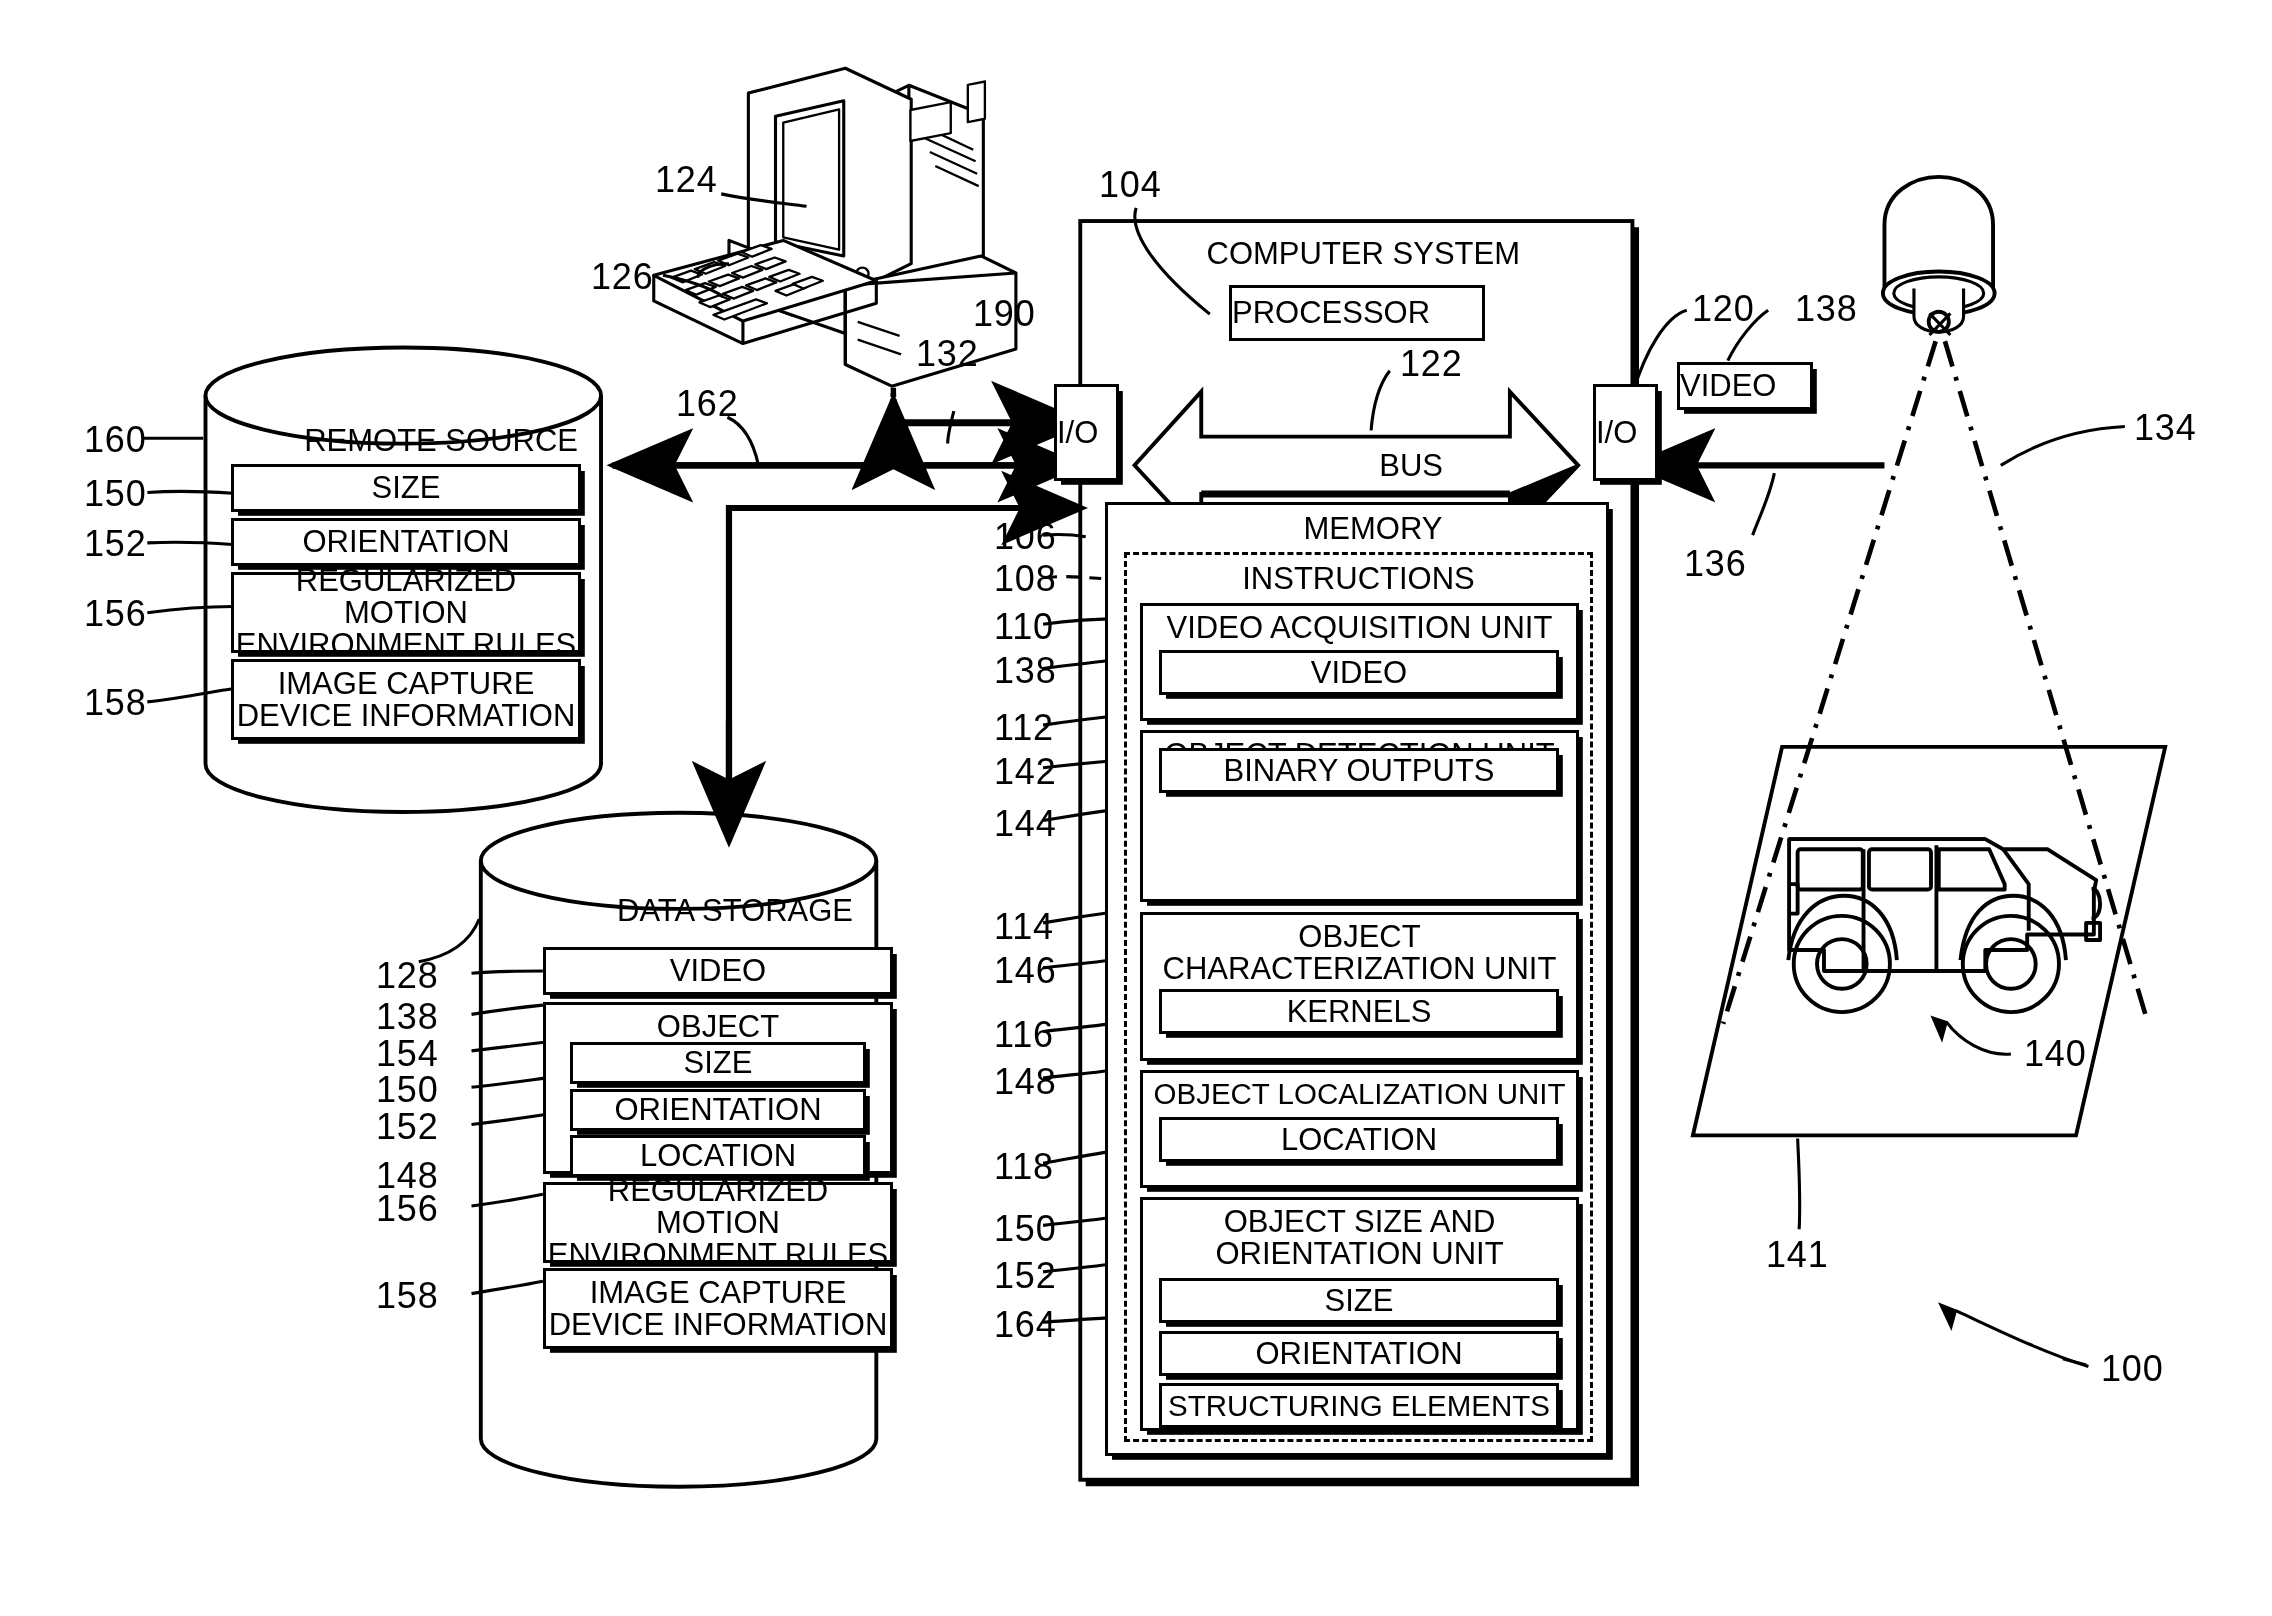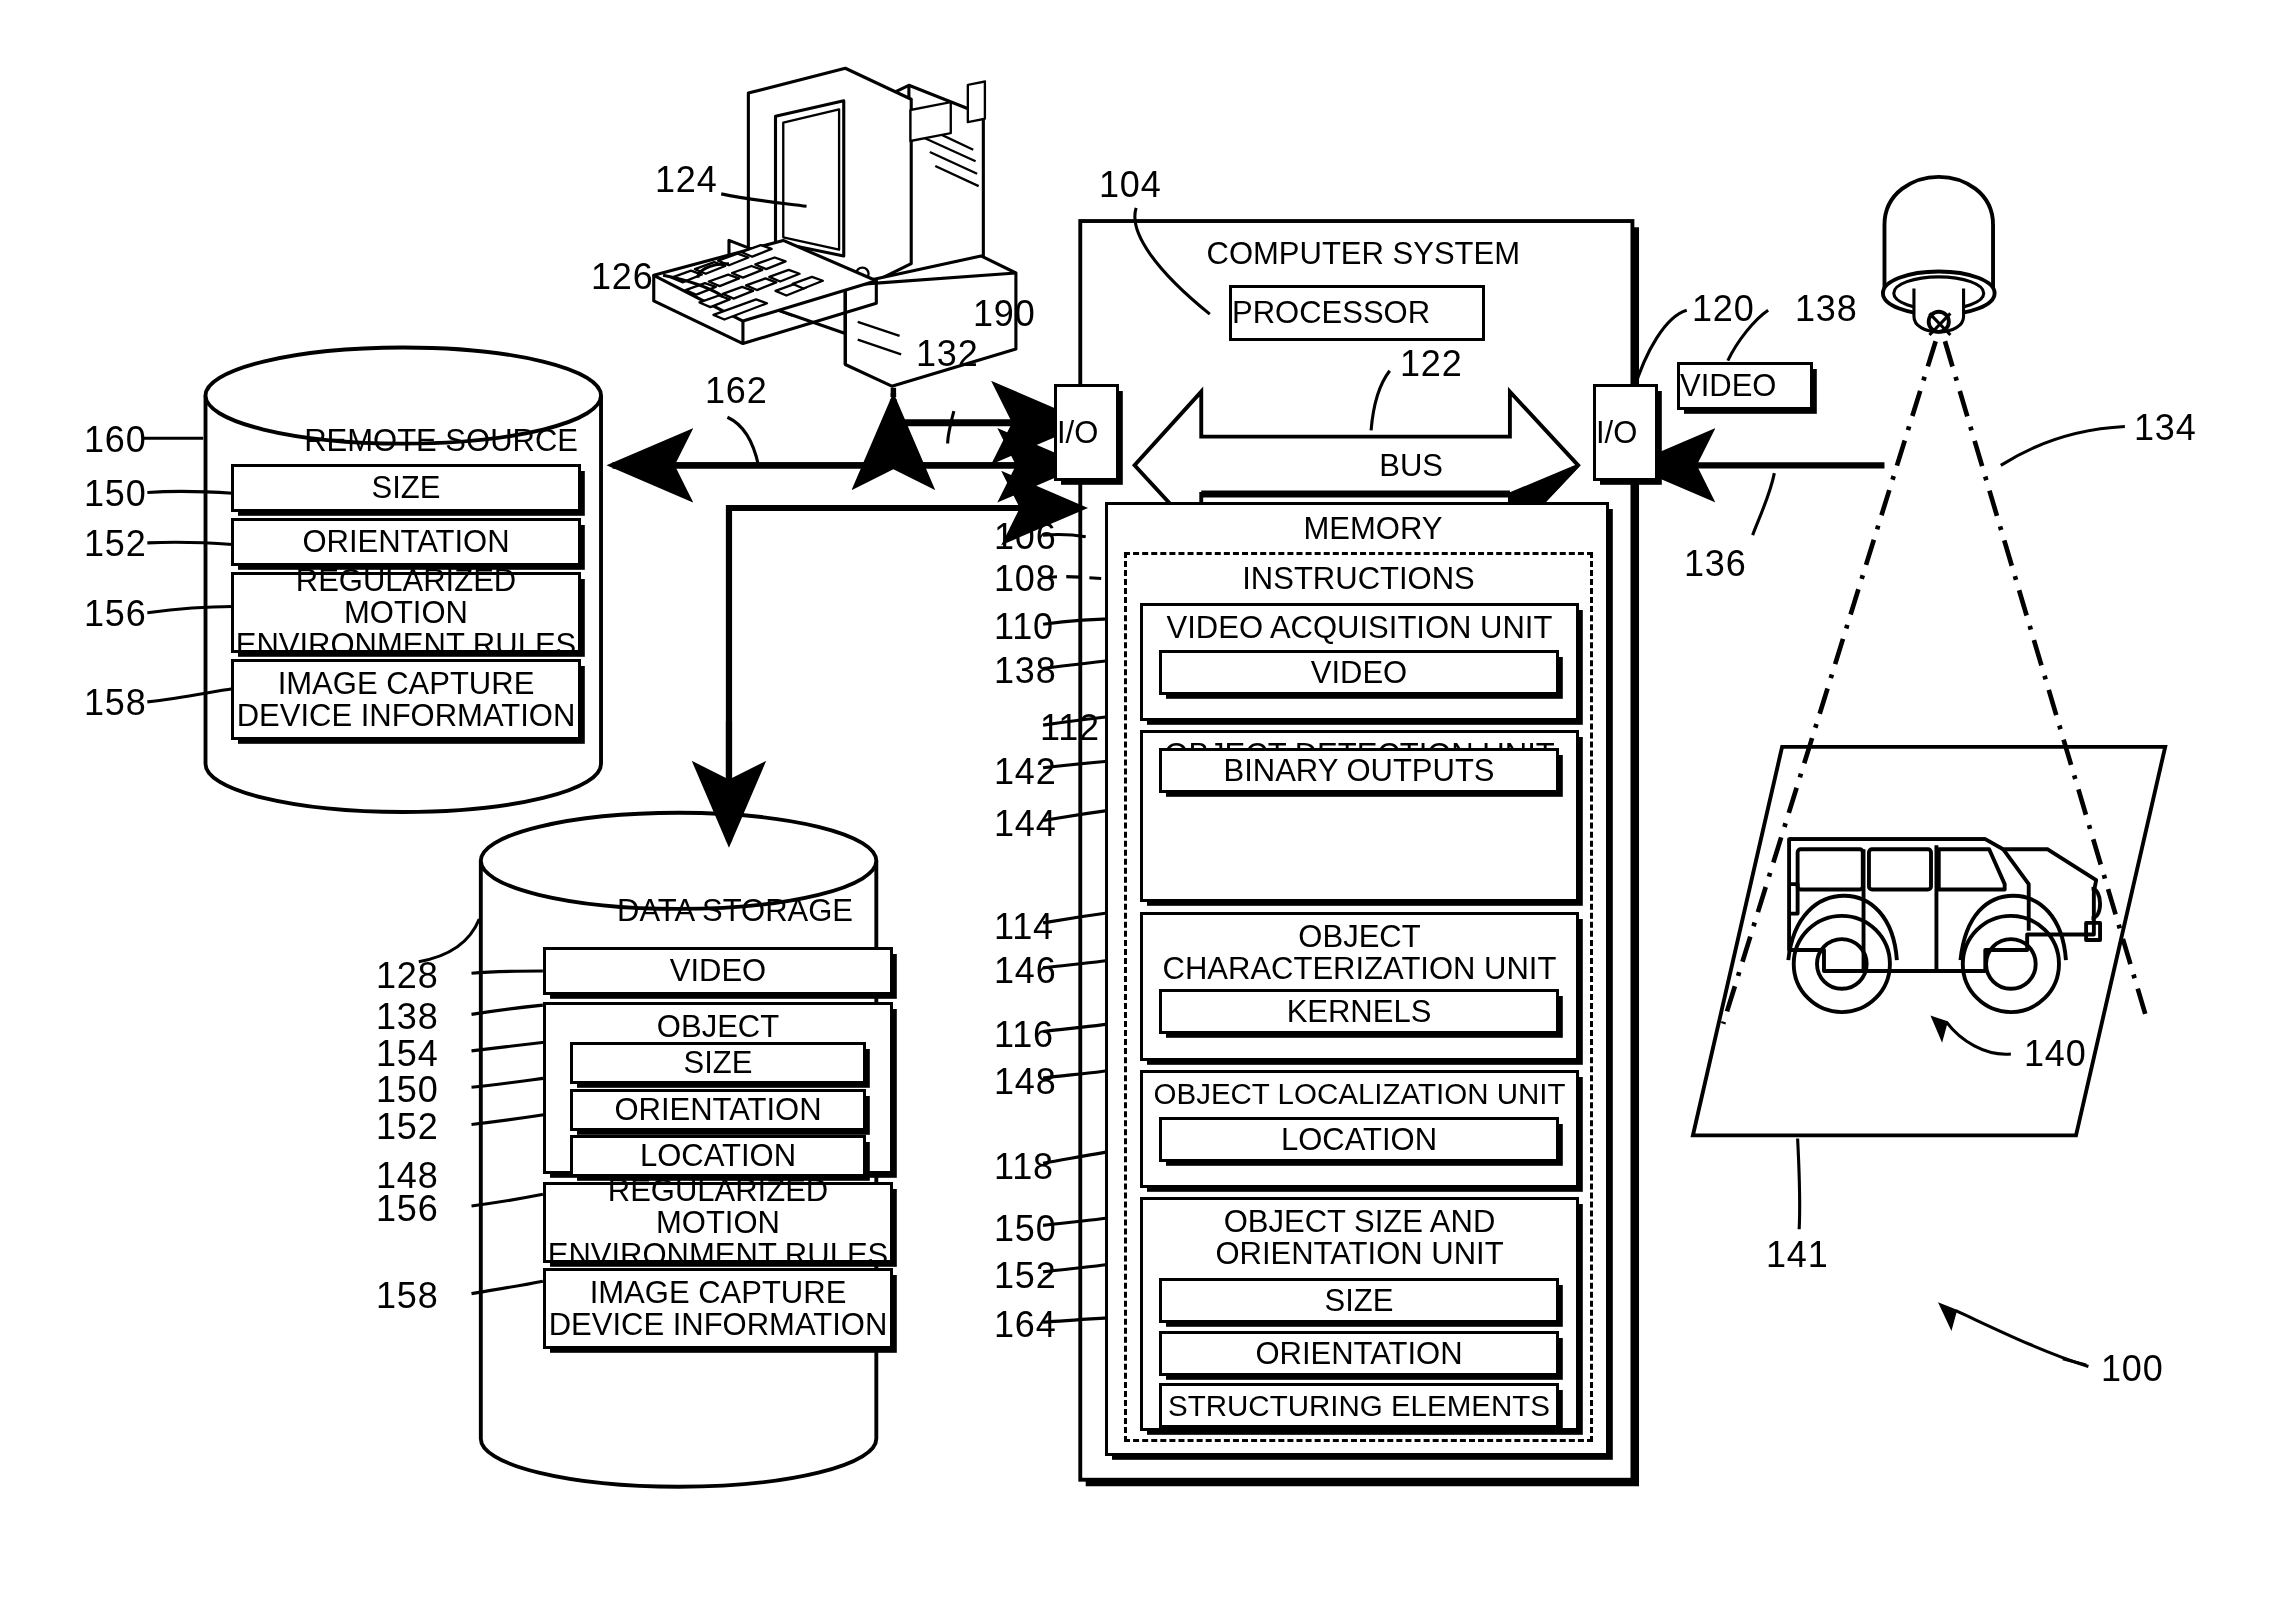--- a/index.html
+++ b/index.html
@@ -372,21 +372,21 @@
     <span>ORIENTATION</span>
   </div>
   <div class="ibox" style="left:1159px;top:1383px;width:400px;height:45px;">
     <span style="font-size:29.5px;">STRUCTURING ELEMENTS</span>
   </div>
 
   <div class="refnum" style="left:994px;top:516px;">106</div>
   <div class="refnum" style="left:994px;top:558px;">108</div>
   <div class="refnum" style="left:994px;top:606px;">110</div>
   <div class="refnum" style="left:994px;top:650px;">138</div>
-  <div class="refnum" style="left:1040px;top:707px;">112</div>
+  <div class="refnum" style="left:994px;top:707px;">112</div>
   <div class="refnum" style="left:994px;top:751px;">142</div>
   <div class="refnum" style="left:994px;top:803px;">144</div>
   <div class="refnum" style="left:994px;top:906px;">114</div>
   <div class="refnum" style="left:994px;top:950px;">146</div>
   <div class="refnum" style="left:994px;top:1014px;">116</div>
   <div class="refnum" style="left:994px;top:1061px;">148</div>
   <div class="refnum" style="left:994px;top:1146px;">118</div>
   <div class="refnum" style="left:994px;top:1208px;">150</div>
   <div class="refnum" style="left:994px;top:1255px;">152</div>
   <div class="refnum" style="left:994px;top:1304px;">164</div>
@@ -394,20 +394,20 @@
   <div class="plainbox" style="left:1677px;top:362px;width:136px;height:48px;box-shadow:5.4px 5.4px 0 -1.6px #000;">
     <span>VIDEO</span>
   </div>
   <div class="refnum" style="left:1795px;top:288px;">138</div>
   <div class="refnum" style="left:1684px;top:543px;">136</div>
   <div class="refnum" style="left:2134px;top:407px;">134</div>
 
   <div class="refnum" style="left:655px;top:159px;">124</div>
   <div class="refnum" style="left:591px;top:256px;">126</div>
   <div class="refnum" style="left:916px;top:333px;">132</div>
-  <div class="refnum" style="left:676px;top:370px;margin-left:29px;">162</div>
+  <div class="refnum" style="left:676px;top:383px;">162</div>
 
   <div class="refnum" style="left:2024px;top:1033px;">140</div>
   <div class="refnum" style="left:1766px;top:1234px;">141</div>
   <div class="refnum" style="left:2101px;top:1348px;">100</div>
 
 </div>
 
 
 </body></html>

